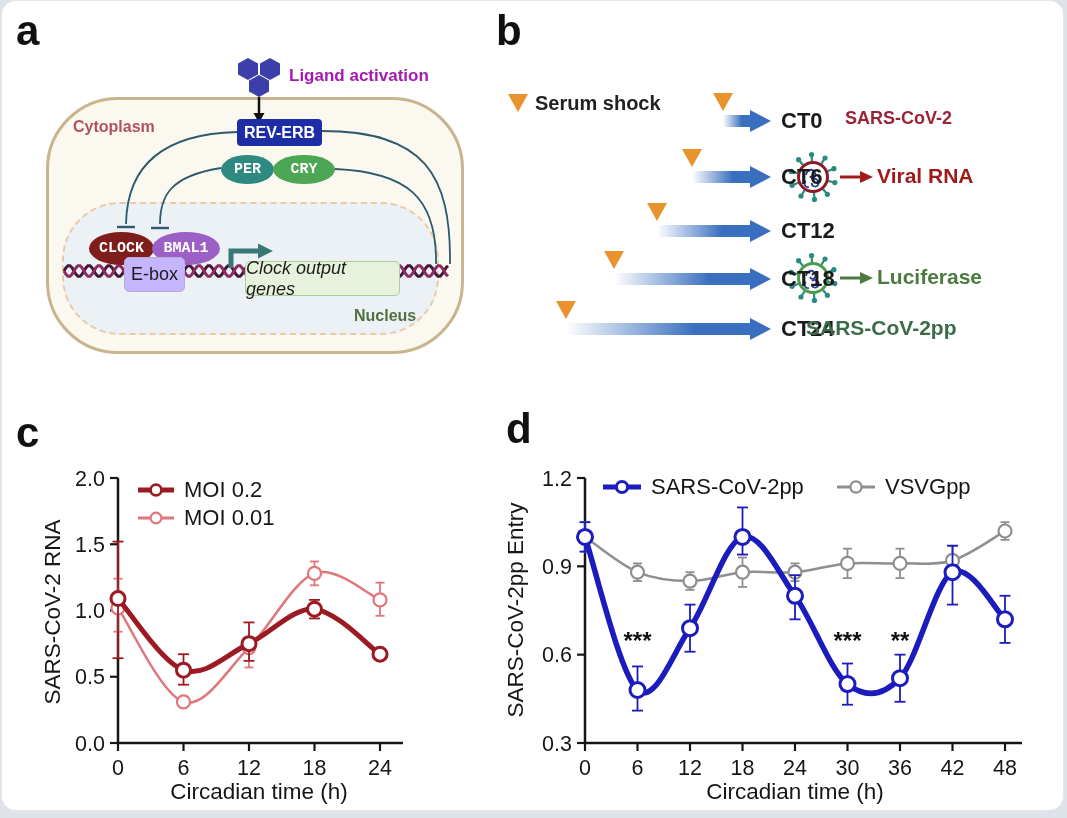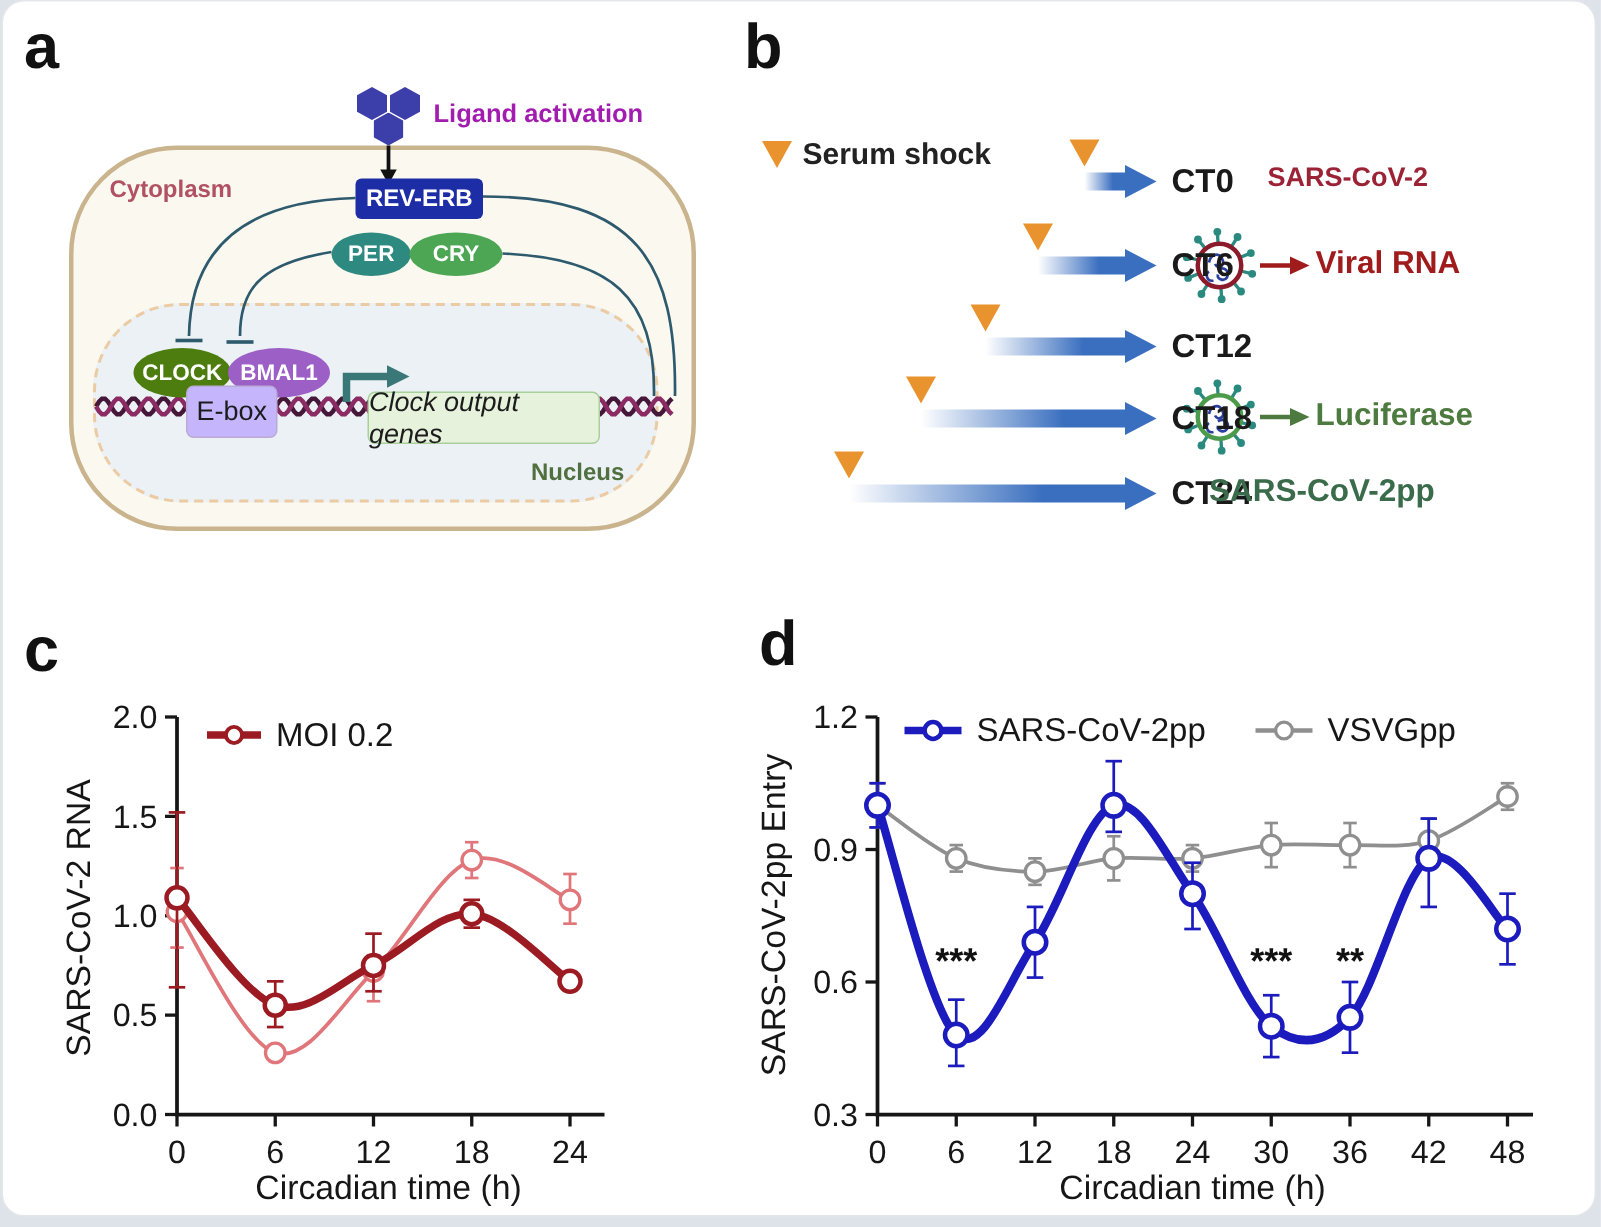--- a/index.html
+++ b/index.html
@@ -8,21 +8,21 @@
   .card{position:absolute;left:2px;top:1px;width:1061px;height:809px;background:#FFFFFF;
         border-radius:14px;box-shadow:0 0 0 1px #E4E7EA;}
   .abs{position:absolute;}
   .plabel{position:absolute;font-size:42px;font-weight:bold;color:#111;line-height:1;}
   
   .cell{position:absolute;left:46px;top:97px;width:412px;height:251px;background:#FBF8EF;
         border:3px solid #C9B48E;border-radius:72px;}
   .nucleus{position:absolute;left:62px;top:202px;width:373px;height:129px;background:#ECF1F5;
         border:2px dashed #EBCBA4;border-radius:58px;}
   .ova{position:absolute;border-radius:50%;color:#fff;font-weight:bold;display:flex;
-       align-items:center;justify-content:center;}
+       align-items:center;justify-content:center;font-family:Liberation Mono, monospace;}
   .tagbox{position:absolute;display:flex;align-items:center;justify-content:center;color:#1c1c1c;}
   .hex{position:absolute;width:20px;height:22px;
        clip-path:polygon(50% 0%,100% 25%,100% 75%,50% 100%,0% 75%,0% 25%);}
   .ctlabel{position:absolute;left:781px;width:70px;font-size:22px;font-weight:bold;color:#1a1a1a;}
   .btext{position:absolute;font-weight:bold;white-space:nowrap;}
   .legend-row{position:absolute;display:flex;align-items:center;gap:9px;}
   .legend-text{font-size:22px;color:#161616;white-space:nowrap;}
   .axlabel{position:absolute;font-size:22.5px;color:#161616;text-align:center;white-space:nowrap;}
   .vlabel{position:absolute;transform:rotate(-90deg);}
   svg{position:absolute;overflow:visible;}
@@ -61,21 +61,21 @@
   </div>
   <div class="btext" style="left:289px;top:66px;font-size:17px;color:#a21caf">Ligand activation</div>
 
   <div class="btext" style="left: 73px; top: 118px; font-size: 16px; color: rgb(176, 82, 100);">Cytoplasm</div>
 
   <div class="tagbox" style="left: 237px; top: 119px; width: 85px; height: 27px; border-radius: 4px; color: rgb(255, 255, 255); font-weight: bold; font-size: 16px; background: rgb(29, 45, 166);">REV-ERB</div>
 
   <div class="ova" style="left: 221px; top: 155px; width: 53px; height: 29px; font-size: 15px; background: rgb(46, 138, 128);">PER</div>
   <div class="ova" style="left: 273px; top: 155px; width: 62px; height: 29px; font-size: 15px; background: rgb(76, 166, 83);">CRY</div>
 
-  <div class="ova" style="left: 89px; top: 232px; width: 65px; height: 33px; font-size: 15px; background: #4d7c0f;">CLOCK</div>
+  <div class="ova" style="left: 89px; top: 232px; width: 65px; height: 33px; font-size: 15px; background: #7f1d1d;">CLOCK</div>
   <div class="ova" style="left: 152px; top: 232px; width: 68px; height: 33px; font-size: 15px; background: rgb(156, 95, 198);">BMAL1</div>
 
   <div class="tagbox" style="left: 124px; top: 257px; width: 59px; height: 33px; border-radius: 5px; font-size: 18px; background: #c4b5fd; border: 1.5px solid rgb(185, 171, 214);">E-box</div>
   <div class="tagbox" style="left: 245px; top: 261px; width: 153px; height: 33px; border-radius: 5px; font-size: 18px; background: rgb(230, 242, 220); border: 1.5px solid rgb(169, 207, 155); font-style: italic;">Clock output genes</div>
 
   <div class="btext" style="left: 354px; top: 307px; font-size: 16px; color: rgb(80, 113, 63); text-align: center;">Nucleus</div>
 
   <div class="plabel" style="left:496px;top:10px">b</div>
 
   <svg id="svg-b" viewBox="480 0 587 400" style="left:480px;top:0;width:587px;height:400px">
@@ -365,20 +365,27 @@
       </g>
     </svg>
 
   <div class="legend-row" style="left:137px;top:477px">
     <svg class="lmk" width="38" height="14" viewBox="0 0 38 14" style="position:static">
       <line x1="1" y1="7" x2="37" y2="7" stroke-width="5" stroke="#9C1B22"></line>
         <circle cx="19" cy="7" r="5.4" fill="#fff" stroke-width="2.6" stroke="#9C1B22"></circle>
     </svg>
     <span class="legend-text">MOI 0.2</span>
   </div>
+  <div class="legend-row" style="left:137px;top:505px">
+    <svg class="lmk" width="38" height="14" viewBox="0 0 38 14" style="position:static">
+      <line x1="1" y1="7" x2="37" y2="7" stroke-width="3" stroke="#E0757A"></line>
+        <circle cx="19" cy="7" r="5.4" fill="#fff" stroke-width="2.2" stroke="#E0757A"></circle>
+    </svg>
+    <span class="legend-text">MOI 0.01</span>
+  </div>
 
   <div class="legend-row" style="left:602px;top:474px">
     <svg class="lmk" width="40" height="14" viewBox="0 0 40 14" style="position:static">
       <line x1="1" y1="7" x2="39" y2="7" stroke-width="5" stroke="#1B1BBE"></line>
         <circle cx="20" cy="7" r="5.6" fill="#fff" stroke-width="3" stroke="#1B1BBE"></circle>
     </svg>
     <span class="legend-text">SARS-CoV-2pp</span>
   </div>
   <div class="legend-row" style="left:836px;top:474px">
     <svg class="lmk" width="40" height="14" viewBox="0 0 40 14" style="position:static">

